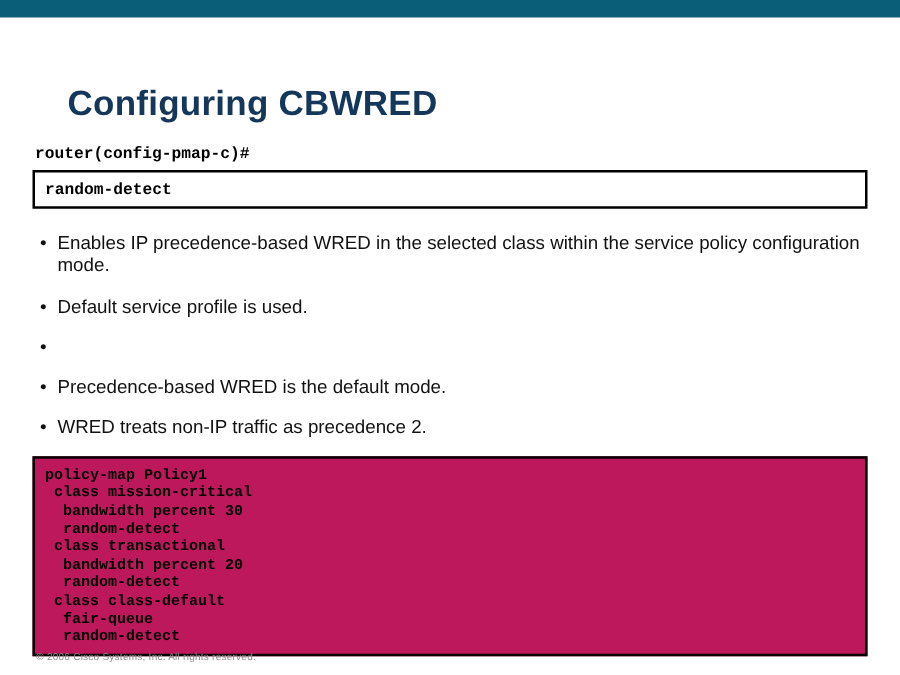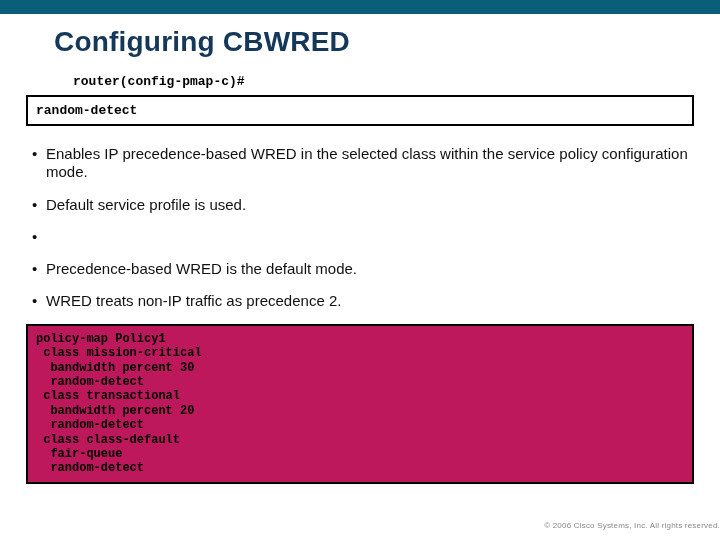--- a/index.html
+++ b/index.html
@@ -14,27 +14,27 @@
     width: 100%;
     height: 14px;
     background: #0b5e78;
   }
   .title {
     font-size: 28px;
     font-weight: bold;
     color: #14375a;
     padding: 12px 0 14px 54px;
     letter-spacing: 0.2px;
+    margin-top: 41px;
   }
   .prompt {
     font-family: "Courier New", monospace;
     font-weight: bold;
     font-size: 13px;
     padding: 2px 0 4px 28px;
-    margin-left: 45px;
   }
   .cmdbox {
     margin: 2px 26px 6px 26px;
     border: 2px solid #000;
     padding: 6px 8px;
     font-family: "Courier New", monospace;
     font-weight: bold;
     font-size: 13px;
     background: #fff;
   }
@@ -66,21 +66,21 @@
     font-family: "Courier New", monospace;
     font-weight: bold;
     font-size: 12px;
     line-height: 1.2;
     white-space: pre;
   }
   .footer {
     position: absolute;
     left: 4px; right: 0;
     bottom: 10px;
-    text-align: right;
+    text-align: left;
     font-size: 8px;
     color: #8a8a8a;
     letter-spacing: 0.2px;
     padding-left: 25px;
   }
 </style>
 </head>
 <body>
 
 <div class="slide">

